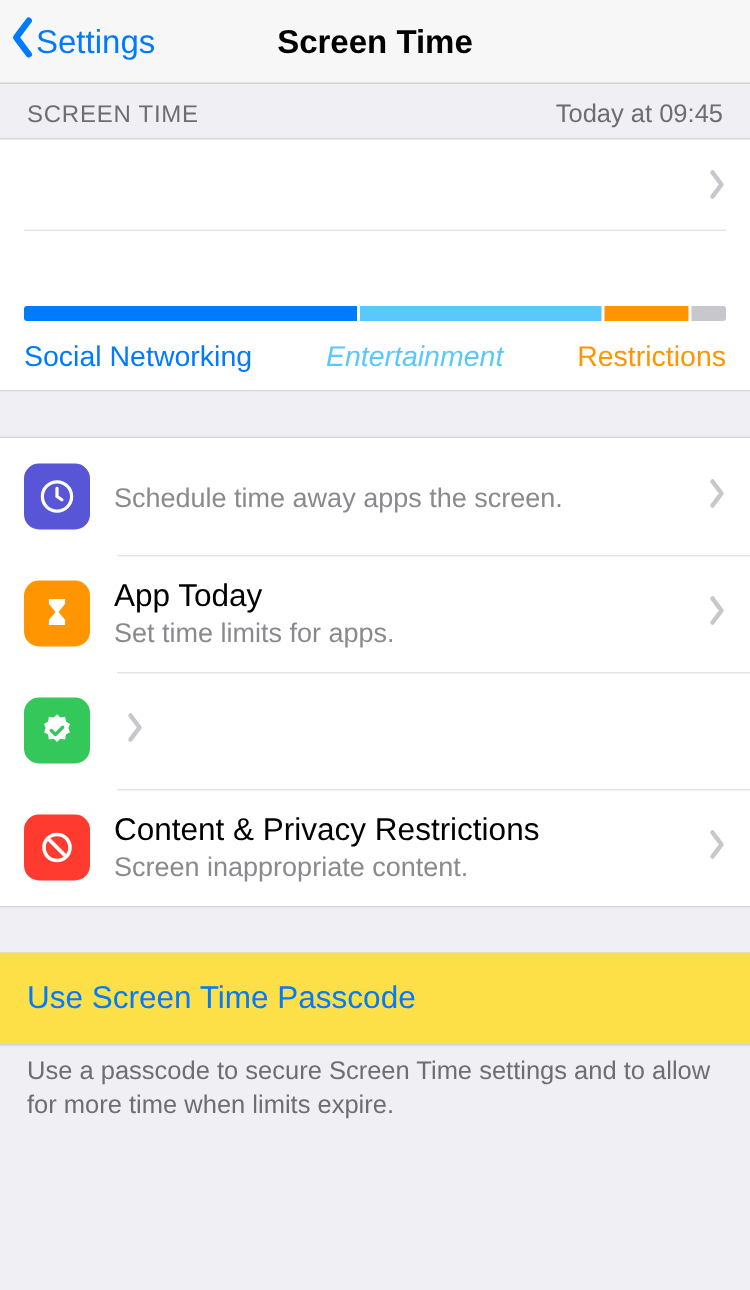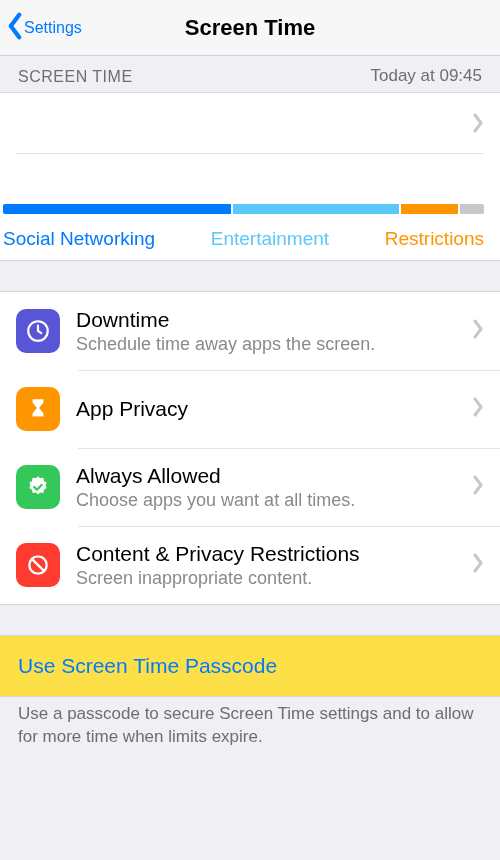--- a/index.html
+++ b/index.html
@@ -16,21 +16,21 @@
     background: #f7f7f8;
     border-bottom: 1px solid #d1d1d5;
     display: flex;
     align-items: center;
     position: relative;
   }
   .back-btn {
     display: flex;
     align-items: center;
     color: #007aff;
-    font-size: 16px;
+    font-size: 22px;
     padding-left: 6px;
     cursor: pointer;
   }
   .back-btn svg { width: 18px; height: 28px; }
   .nav-title {
     position: absolute;
     left: 0; right: 0;
     text-align: center;
     font-size: 22px;
     font-weight: 600;
@@ -66,21 +66,21 @@
   .chevron {
     color: #c7c7cc;
   }
   .chevron svg { width: 12px; height: 20px; display:block; }
   .usage-divider {
     height: 1px;
     background: #e4e4e8;
     margin: 0 16px;
   }
   .usage-chart-area {
-    padding: 50px 16px 10px 3px;
+    padding: 50px 16px 10px 16px;
   }
   .bar {
     display: flex;
     height: 10px;
     width: 100%;
     border-radius: 2px;
     overflow: hidden;
     gap: 2px;
   }
   .seg { height: 100%; }
@@ -88,21 +88,21 @@
   .seg.en { background: #5ac8fa; }
   .seg.pr { background: #ff9500; }
   .seg.ot { background: #c7c7cc; }
   .legend {
     display: flex;
     justify-content: space-between;
     margin-top: 14px;
     font-size: 19px;
   }
   .legend .sn { color: #007aff; }
-  .legend .en { color: #5ac8fa; }
+  .legend .en { color: #5ac8fa; font-style: italic; }
   .legend .pr { color: #ff9500; }
   .gap-med { height: 30px; }
   .row {
     display: flex;
     align-items: center;
     min-height: 78px;
     padding: 10px 16px 10px 16px;
     position: relative;
   }
   .row + .row::before {
@@ -195,57 +195,53 @@
 <div class="group">
 
   <div class="row">
     <div class="icon-box ic-downtime">
       <svg viewBox="0 0 24 24" fill="none" stroke="#fff" stroke-width="2" stroke-linecap="round">
         <circle cx="12" cy="12" r="9"></circle>
         <path d="M12 7 v5 l3 2"></path>
       </svg>
     </div>
     <div class="texts">
-      <div class="title">Downtime</div>
       <div class="sub">Schedule time away apps the screen.</div>
     </div>
     <span class="chev">
       <svg viewBox="0 0 12 20" width="12" height="20" fill="none" stroke="#c7c7cc" stroke-width="3" stroke-linecap="round" stroke-linejoin="round">
           <polyline points="3,2 9,10 3,18"></polyline>
         </svg>
     </span>
   </div>
 
   <div class="row">
     <div class="icon-box ic-applimits">
       <svg viewBox="0 0 24 24" fill="#fff">
         <path d="M7 3h10v3l-4 5 4 5v3H7v-3l4-5-4-5V3z"></path>
       </svg>
     </div>
     <div class="texts">
-      <div class="title">App Privacy</div>
+      <div class="title">App Today</div>
+      <div class="sub">Set time limits for apps.</div>
     </div>
     <span class="chev">
       <svg viewBox="0 0 12 20" width="12" height="20" fill="none" stroke="#c7c7cc" stroke-width="3" stroke-linecap="round" stroke-linejoin="round">
           <polyline points="3,2 9,10 3,18"></polyline>
         </svg>
     </span>
   </div>
 
   <div class="row">
     <div class="icon-box ic-always">
       <svg viewBox="0 0 24 24" fill="#fff">
         <path d="M12 2l2 2 3-0.5 0.5 3 2.5 1.5-1 2.5 1 2.5-2.5 1.5-0.5 3-3-0.5-2 2-2-2-3 0.5-0.5-3-2.5-1.5 1-2.5-1-2.5 2.5-1.5 0.5-3 3 0.5 2-2z"></path>
         <path d="M8.5 12 l2.5 2.5 4.5-4.5" fill="none" stroke="#34c759" stroke-width="2" stroke-linecap="round" stroke-linejoin="round"></path>
       </svg>
     </div>
-    <div class="texts">
-      <div class="title">Always Allowed</div>
-      <div class="sub">Choose apps you want at all times.</div>
-    </div>
     <span class="chev">
       <svg viewBox="0 0 12 20" width="12" height="20" fill="none" stroke="#c7c7cc" stroke-width="3" stroke-linecap="round" stroke-linejoin="round">
           <polyline points="3,2 9,10 3,18"></polyline>
         </svg>
     </span>
   </div>
 
   <div class="row">
     <div class="icon-box ic-content">
       <svg viewBox="0 0 24 24" fill="none" stroke="#fff" stroke-width="2.2">

